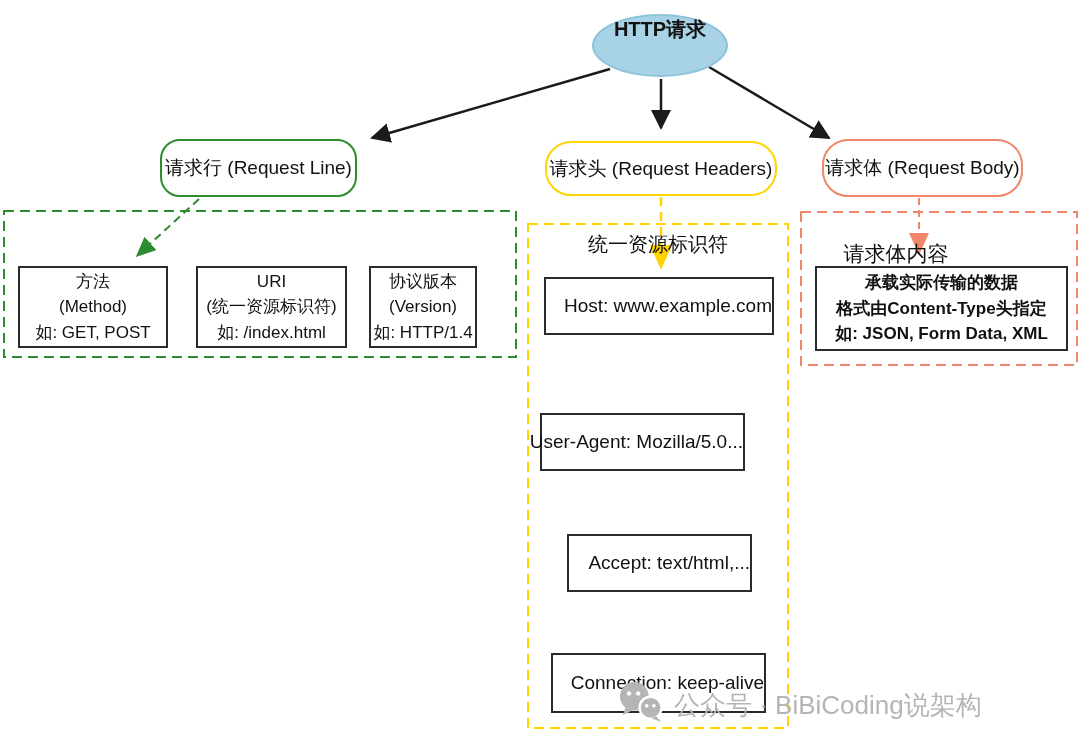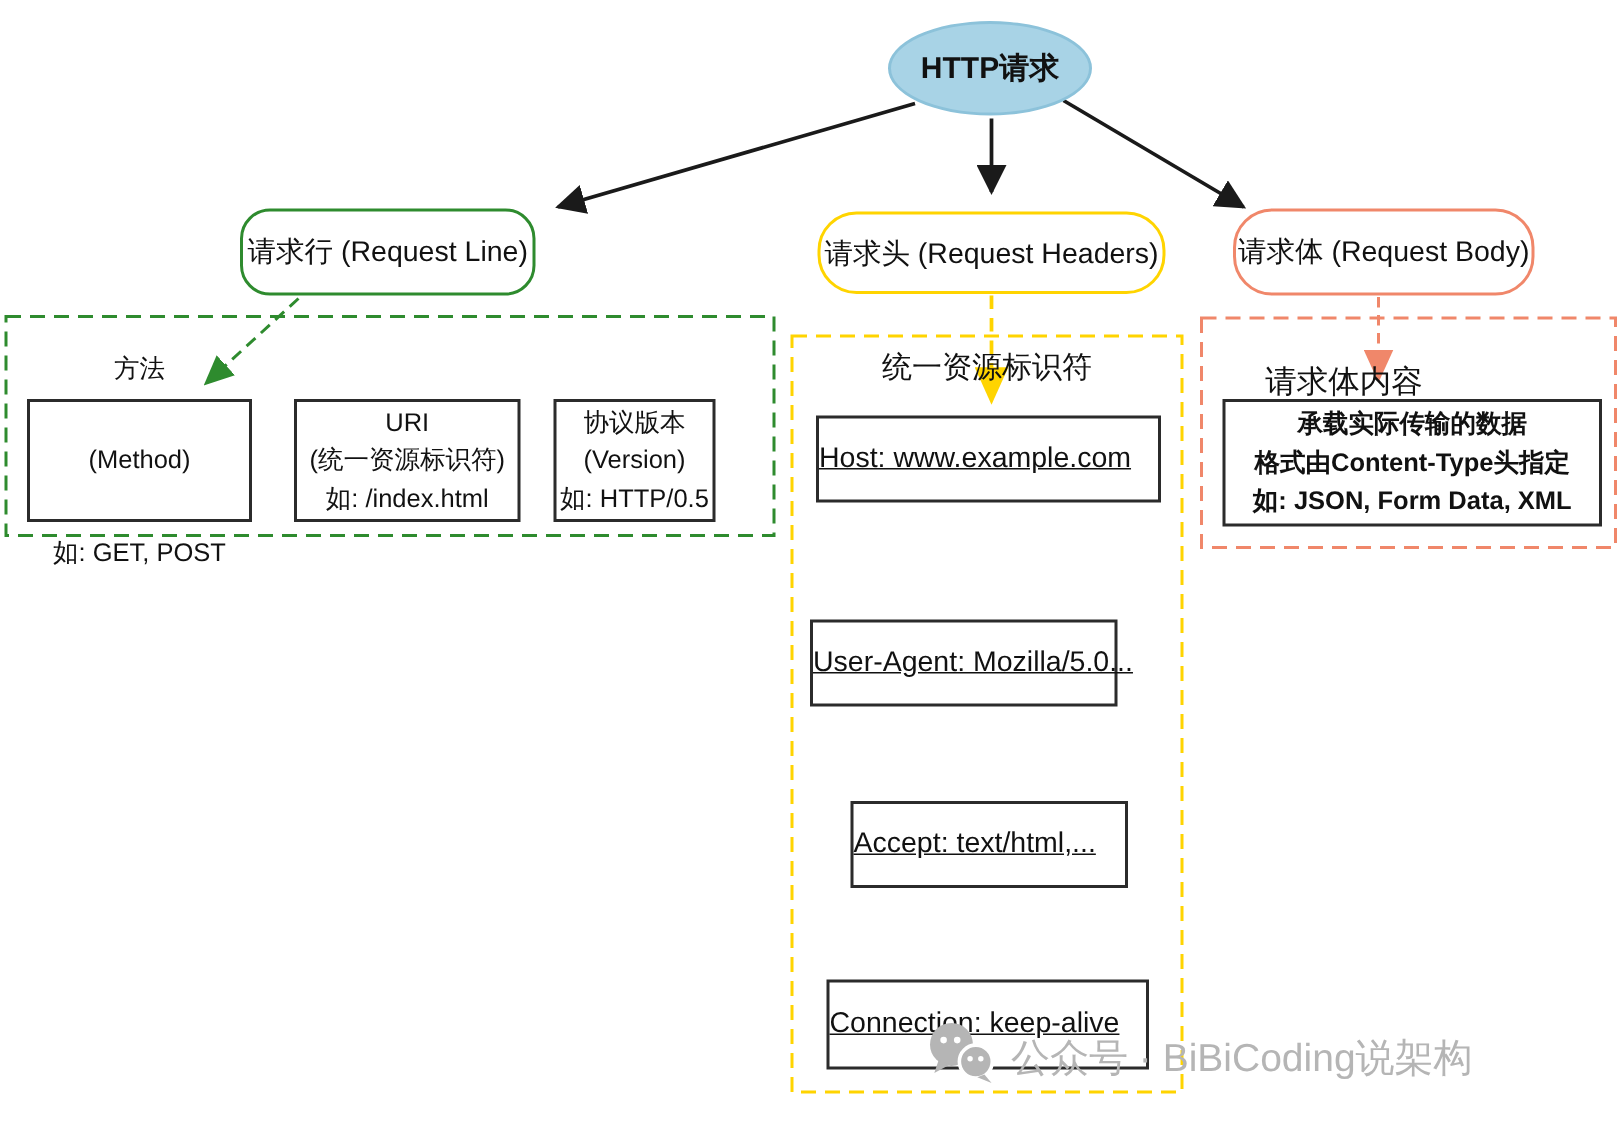--- a/index.html
+++ b/index.html
@@ -34,21 +34,21 @@
   .mk-orange { fill: var(--orange); }
 
   
   .abs { position: absolute; z-index: 2; }
 
   .root-ellipse {
     left: 592px; top: 14px; width: 136px; height: 63px;
     background: var(--root-fill);
     border: 2px solid var(--root-border);
     border-radius: 50%;
-    display: flex; align-items: center; justify-content: center;
+    display: flex; align-items: flex-start; justify-content: center;
     font-size: 20px; font-weight: 600;
     box-sizing: border-box;
   }
   .node {
     border-style: solid; border-width: 2px;
     display: flex; align-items: center; justify-content: center;
     white-space: nowrap;
     font-size: 19px;
     box-sizing: border-box;
     background: transparent;
@@ -70,33 +70,32 @@
     border: 2px solid var(--box-border);
     display: flex; flex-direction: column;
     align-items: center; justify-content: center;
     text-align: center;
     font-size: 17px;
     line-height: 1.5;
     box-sizing: border-box;
     background: transparent;
     white-space: nowrap;
   }
-  .box-method  { left: 18px;  top: 266px; width: 150px; height: 82px; gap: 36px; }
+  .box-method  { left: 18px;  top: 266px; width: 150px; height: 82px; }
   .box-uri     { left: 196px; top: 266px; width: 151px; height: 82px; }
   .box-version { left: 369px; top: 266px; width: 108px; height: 82px; }
   .box-body    { left: 815px; top: 266px; width: 253px; height: 85px; font-weight: bold; }
 
   .hbox {
     border: 2px solid var(--box-border);
-    display: flex; align-items: center; justify-content: flex-start;
+    display: flex; align-items: center; justify-content: flex-end;
     font-size: 19px;
     white-space: nowrap;
     box-sizing: border-box;
     background: transparent;
-    text-decoration: underline;
   }
   .box-host   { left: 544px; top: 277px; width: 230px; height: 58px; }
   .box-ua     { left: 540px; top: 413px; width: 205px; height: 58px; }
   .box-accept { left: 567px; top: 534px; width: 185px; height: 58px; }
   .box-conn   { left: 551px; top: 653px; width: 215px; height: 60px; }
 
   .watermark {
     left: 618px; top: 681px;
     display: flex; align-items: center; gap: 10px;
     color: var(--watermark-gray);
@@ -160,21 +159,21 @@
     <div>如: GET, POST</div>
   </div>
   <div class="abs dbox box-uri">
     <div>URI</div>
     <div>(统一资源标识符)</div>
     <div>如: /index.html</div>
   </div>
   <div class="abs dbox box-version">
     <div>协议版本</div>
     <div>(Version)</div>
-    <div>如: HTTP/0.5</div>
+    <div>如: HTTP/1.4</div>
   </div>
 
   <div class="abs section-title title-yellow">统一资源标识符</div>
 
   <div class="abs hbox box-host">
     <span>Host: www.example.com</span>
   </div>
   <div class="abs hbox box-ua">
     <span>User-Agent: Mozilla/5.0...</span>
   </div>

